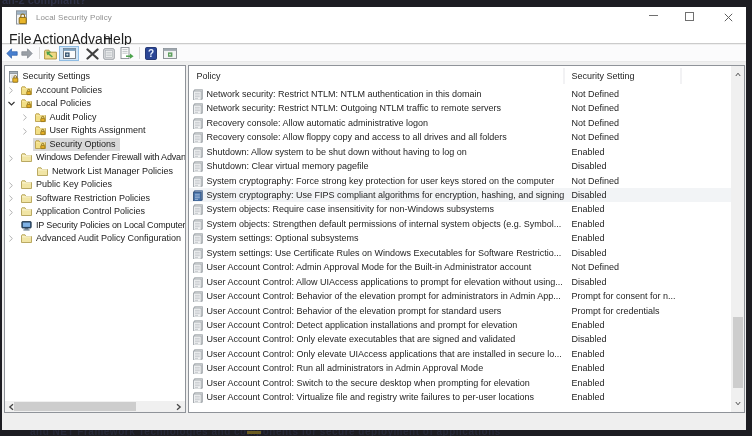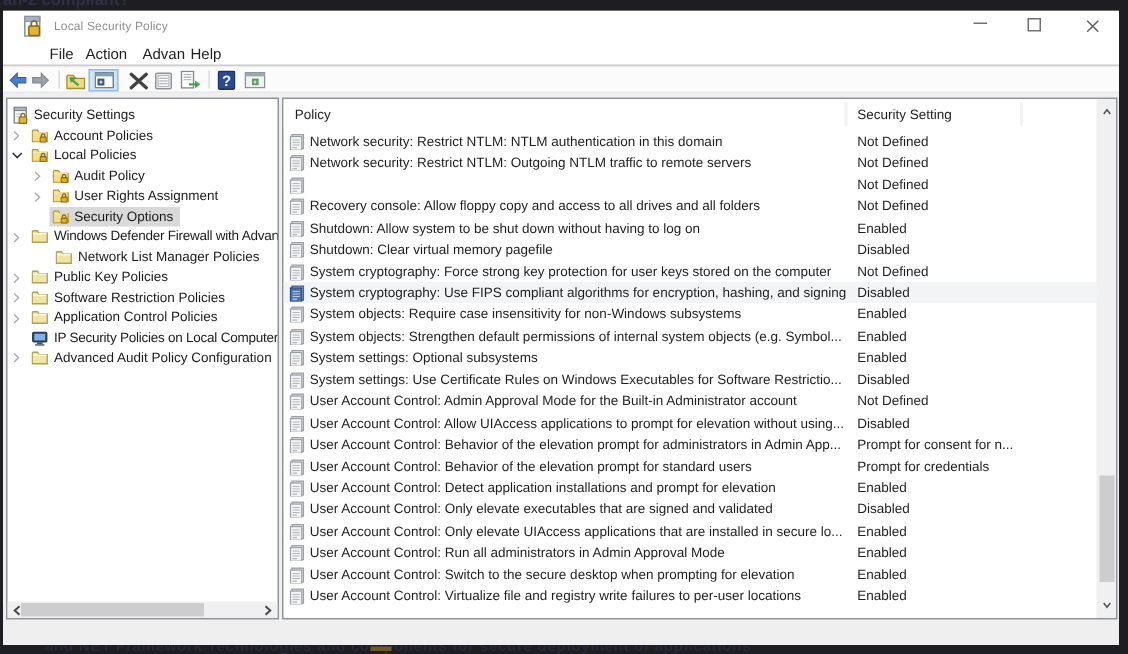--- a/index.html
+++ b/index.html
@@ -4,21 +4,21 @@
 html,body{margin:0;padding:0;}
 #stage{position:relative;width:752px;height:436px;background:#1d1d22;overflow:hidden;
   font-family:"Liberation Sans",sans-serif;}
 #stage *{box-sizing:border-box;}
 #stage svg{display:block;}
 .abs{position:absolute;}
 #win{position:absolute;left:2px;top:7px;width:744px;height:423px;background:#efefef;}
 #titlebar{position:absolute;left:0;top:0;width:100%;height:23px;background:#ffffff;}
 #title{position:absolute;left:34px;top:6px;font-size:8px;color:#8f8f8f;letter-spacing:0.1px;}
 #menubar{position:absolute;left:0;top:23px;width:100%;height:14px;background:#ffffff;border-bottom:1px solid #cbcbcb;}
-.menu{position:absolute;top:1px;font-size:10px;color:#1f1f1f;margin-left:24px;}
+.menu{position:absolute;top:1px;font-size:14px;color:#1f1f1f;}
 #toolbar{position:absolute;left:0;top:38px;width:100%;height:17px;background:#fbfbfc;border-bottom:1px solid #e9e9e9;}
 .tsep{position:absolute;top:2px;width:1px;height:12px;background:#d9d9d9;}
 .panel{position:absolute;background:#ffffff;border:1px solid #8f9399;}
 .trow{position:absolute;height:14px;white-space:nowrap;font-size:9px;color:#1b1b1b;}
 .trow .lbl{position:absolute;top:1px;}
 .lrow{position:absolute;left:0;width:100%;height:14.45px;white-space:nowrap;font-size:9px;color:#1e1e1e;}
 .lrow .txt{position:absolute;left:17.5px;top:2px;}
 .lrow .val{position:absolute;left:382.5px;top:2px;}
 .lrow svg{position:absolute;left:3.5px;top:2px;}
 .hsb,.vsb{position:absolute;background:#f0f0f0;}
@@ -336,20 +336,21 @@
         </svg>
         <div class="txt">Network security: Restrict NTLM: Outgoing NTLM traffic to remote servers</div>
         <div class="val">Not Defined</div>
       </div>
 <div class="lrow" style="top:49.70px;">
         <svg width="10" height="11" viewBox="0 0 10 11" style="">
           <rect x="1.7" y="0.8" width="7.6" height="9.2" fill="#fdfdfd" stroke="#9aa0a5" stroke-width="0.9"></rect>
           <rect x="0.6" y="2.0" width="7.6" height="9.2" fill="#f2f3f4" stroke="#9aa0a5" stroke-width="0.9"></rect>
           <path d="M2 4.3 H6.8 M2 6.0 H6.8 M2 7.7 H6.8 M2 9.4 H5" stroke="#b4b8bd" stroke-width="0.7"></path>
         </svg>
+        <div class="txt">Recovery console: Allow automatic administrative logon</div>
         <div class="val">Not Defined</div>
       </div>
 <div class="lrow" style="top:64.15px;">
         <svg width="10" height="11" viewBox="0 0 10 11" style="">
           <rect x="1.7" y="0.8" width="7.6" height="9.2" fill="#fdfdfd" stroke="#9aa0a5" stroke-width="0.9"></rect>
           <rect x="0.6" y="2.0" width="7.6" height="9.2" fill="#f2f3f4" stroke="#9aa0a5" stroke-width="0.9"></rect>
           <path d="M2 4.3 H6.8 M2 6.0 H6.8 M2 7.7 H6.8 M2 9.4 H5" stroke="#b4b8bd" stroke-width="0.7"></path>
         </svg>
         <div class="txt">Recovery console: Allow floppy copy and access to all drives and all folders</div>
         <div class="val">Not Defined</div>

